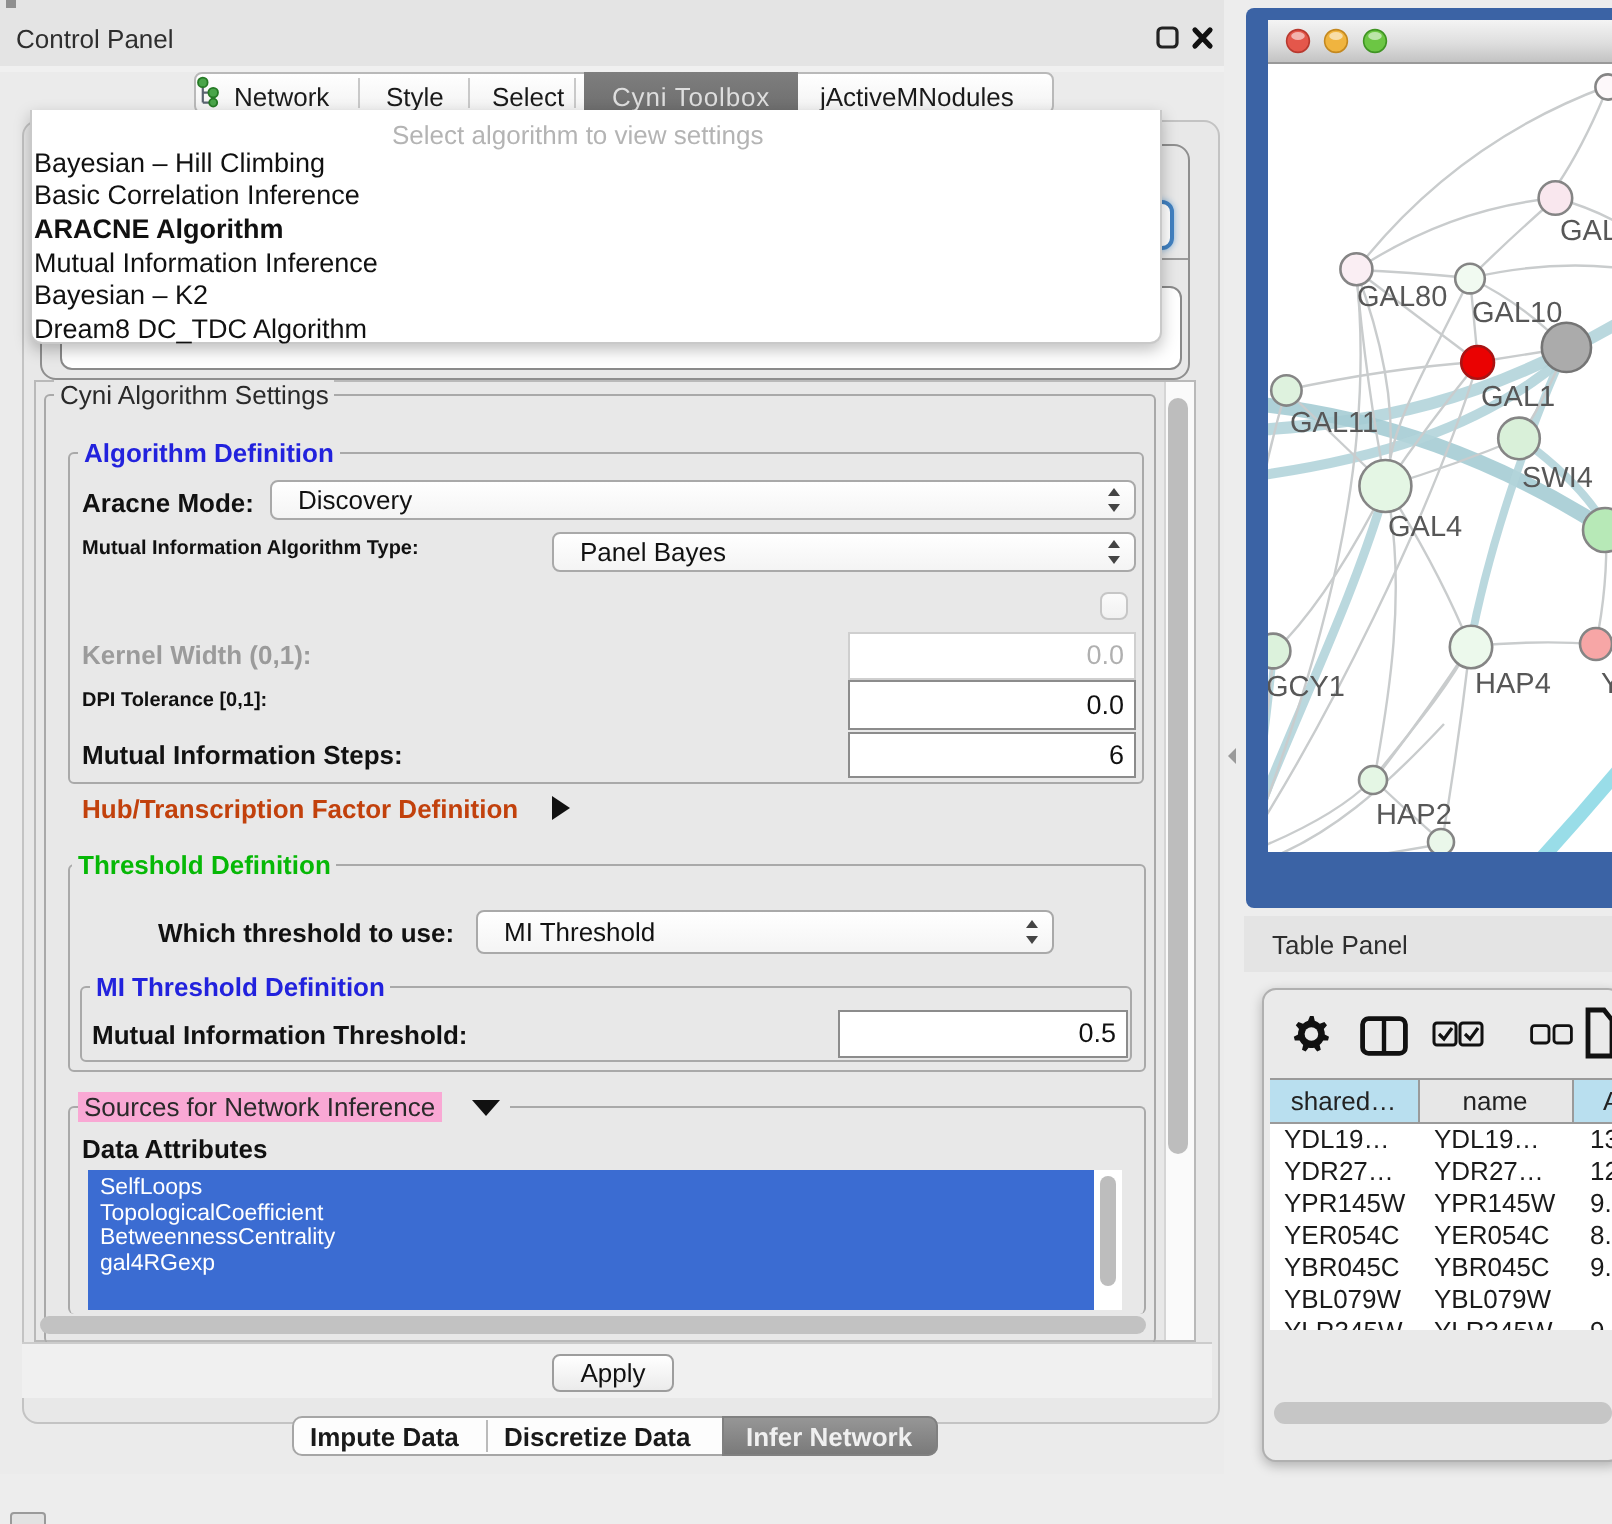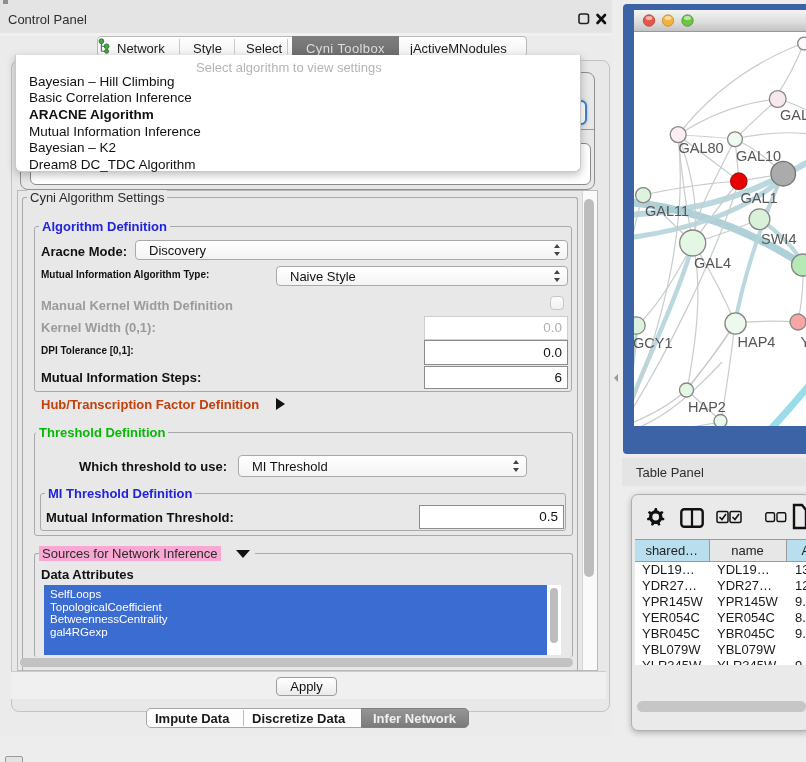--- a/index.html
+++ b/index.html
@@ -63,31 +63,30 @@
 <div class="abs" style="left:582px;top:191px;width:15px;height:479px;background:#fafafa;border-left:1px solid #d5d5d5;"></div>
 <div class="abs" style="left:584px;top:199px;width:10px;height:378px;background:#bdbdbd;border-radius:5px;"></div>
 
 <div class="abs" style="left:22px;top:197px;width:556px;height:475px;border:1px solid #a9a9a9;border-right:1px solid #a9a9a9;border-bottom:none;border-radius:3px;"></div>
 <div class="abs" style="left:27px;top:190px;padding:0 3px;font-size:13px;color:#2a2a2a;background:#e8e8e8;">Cyni Algorithm Settings</div>
 
 <div class="abs" style="left:34px;top:226px;width:538px;height:166px;border:1px solid #a9a9a9;border-radius:3px;"></div>
 <div class="abs" style="left:39px;top:219px;padding:0 3px;font-size:13px;font-weight:bold;color:#2222dd;background:#e8e8e8;">Algorithm Definition</div>
 <div class="abs" style="left:41px;top:244px;font-size:13px;font-weight:bold;color:#111;text-align:right;">Aracne Mode:</div>
 <div class="abs" style="left:41px;top:269px;font-size:10px;font-weight:bold;color:#111;">Mutual Information Algorithm Type:</div>
-<div class="abs" style="left:41px;top:298px;font-size:13px;font-weight:bold;color:#9b9b9b;">Manual Kernel Width Definition</div>
 <div class="abs" style="left:41px;top:320px;font-size:13px;font-weight:bold;color:#9b9b9b;">Kernel Width (0,1):</div>
 <div class="abs" style="left:41px;top:345px;font-size:10px;font-weight:bold;color:#111;">DPI Tolerance [0,1]:</div>
 <div class="abs" style="left:41px;top:370px;font-size:13px;font-weight:bold;color:#111;">Mutual Information Steps:</div>
 
 <div class="combo abs" style="left:135px;top:240px;width:433px;height:20px;">
       <span class="ct">Discovery</span>
       <span class="arr"></span>
     </div>
 <div class="combo abs" style="left:276px;top:266px;width:292px;height:20px;">
-      <span class="ct">Naive Style</span>
+      <span class="ct">Panel Bayes</span>
       <span class="arr"></span>
     </div>
 
 <div class="abs" style="left:550px;top:296px;width:14px;height:14px;border:1.5px solid #c6c6c6;border-radius:4px;background:linear-gradient(#fbfbfb,#f1f1f1);"></div>
 
 <div class="abs fieldg" style="left:423.5px;top:315.5px;width:144.5px;height:24px;line-height:22px;">0.0</div>
 <div class="abs field" style="left:423.5px;top:340px;width:144.5px;height:25px;line-height:23px;">0.0</div>
 <div class="abs field" style="left:423.5px;top:365.5px;width:144.5px;height:23.5px;line-height:21.5px;">6</div>
 
 <div class="abs" style="left:41px;top:397px;font-size:13px;font-weight:bold;color:#c2410c;">Hub/Transcription Factor Definition</div>
@@ -123,21 +122,21 @@
 <div class="abs" style="left:243px;top:710px;width:1px;height:16px;background:#bbb;"></div>
 <div class="abs" style="left:155px;top:711px;font-size:13px;font-weight:bold;color:#1a1a1a;">Impute Data</div>
 <div class="abs" style="left:252px;top:711px;font-size:13px;font-weight:bold;color:#1a1a1a;">Discretize Data</div>
 <div class="abs" style="left:361px;top:708px;width:108px;height:20px;background:linear-gradient(#969696,#7a7a7a);border:1px solid #808080;border-radius:0 5px 5px 0;"></div>
 <div class="abs" style="left:373px;top:711px;font-size:13px;font-weight:bold;color:#f0f0f0;">Infer Network</div>
 
 <div class="abs" style="left:614px;top:374px;width:0;height:0;border-right:4px solid #9a9a9a;border-top:4px solid transparent;border-bottom:4px solid transparent;"></div>
 
 <div class="abs" style="left:15px;top:55px;width:566px;height:117px;background:#ffffff;border:1px solid #c9c9c9;border-top:none;border-radius:0 0 6px 6px;box-shadow:0 3px 8px rgba(0,0,0,0.25);"></div>
 <div class="abs" style="left:196px;top:59.5px;font-size:13px;color:#b4b4b4;">Select algorithm to view settings</div>
-<div class="abs" style="left:17px;top:73.5px;font-size:13.5px;color:#111;line-height:16.7px;padding-left:12px;">Bayesian – Hill Climbing<br>Basic Correlation Inference<br><b>ARACNE Algorithm</b><br>Mutual Information Inference<br>Bayesian – K2<br>Dream8 DC_TDC Algorithm</div>
+<div class="abs" style="left:17px;top:73.5px;font-size:13.5px;color:#111;line-height:16.7px;">Bayesian – Hill Climbing<br>Basic Correlation Inference<br><b>ARACNE Algorithm</b><br>Mutual Information Inference<br>Bayesian – K2<br>Dream8 DC_TDC Algorithm</div>
 
 <div class="abs" style="left:623px;top:4px;width:189px;height:450px;background:#3b63a5;border-radius:4px 0 0 4px;"></div>
 <div class="abs" style="left:634px;top:10px;width:172px;height:22px;background:linear-gradient(#f4f4f4 0%,#dedede 55%,#c3c3c3 100%);border-bottom:1px solid #999;"></div>
 <svg class="abs" style="left:642px;top:14px;" width="56" height="13" viewBox="0 0 56 13">
  <circle cx="7" cy="6.5" r="5.7" fill="#e4574b" stroke="#b8392f" stroke-width="0.8"></circle>
  <circle cx="26" cy="6.5" r="5.7" fill="#f0b43f" stroke="#c4881f" stroke-width="0.8"></circle>
  <circle cx="45.5" cy="6.5" r="5.7" fill="#6cc644" stroke="#3f9423" stroke-width="0.8"></circle>
  <ellipse cx="7" cy="4" rx="3.4" ry="2" fill="rgba(255,255,255,0.55)"></ellipse>
  <ellipse cx="26" cy="4" rx="3.4" ry="2" fill="rgba(255,255,255,0.55)"></ellipse>
  <ellipse cx="45.5" cy="4" rx="3.4" ry="2" fill="rgba(255,255,255,0.55)"></ellipse>

